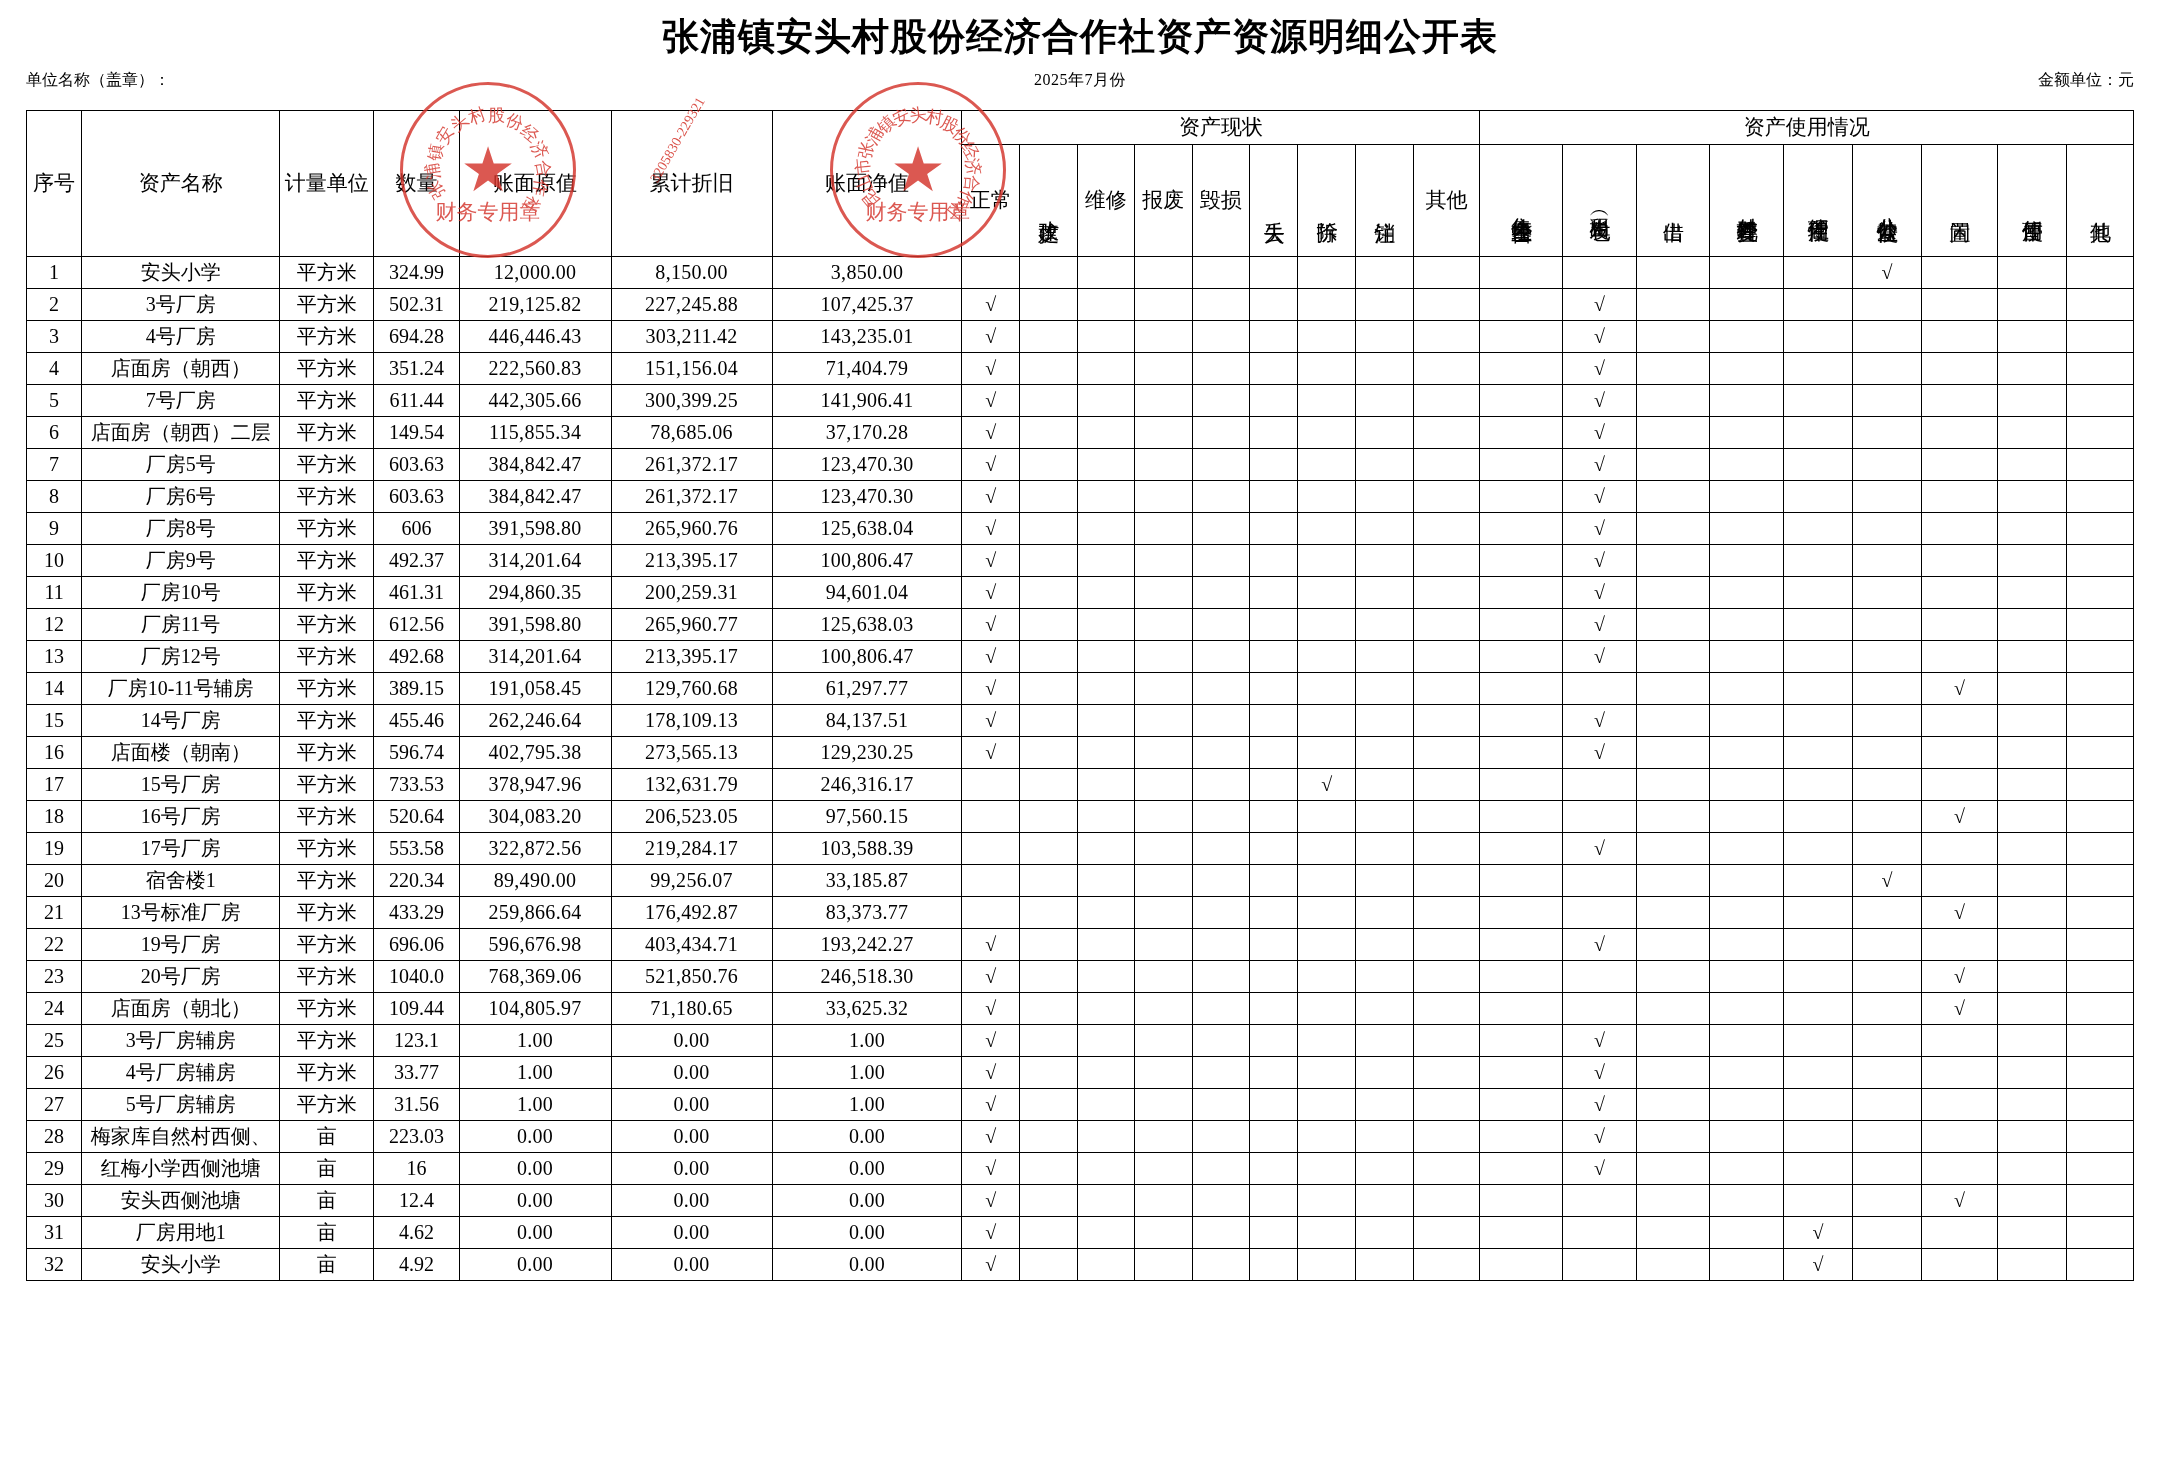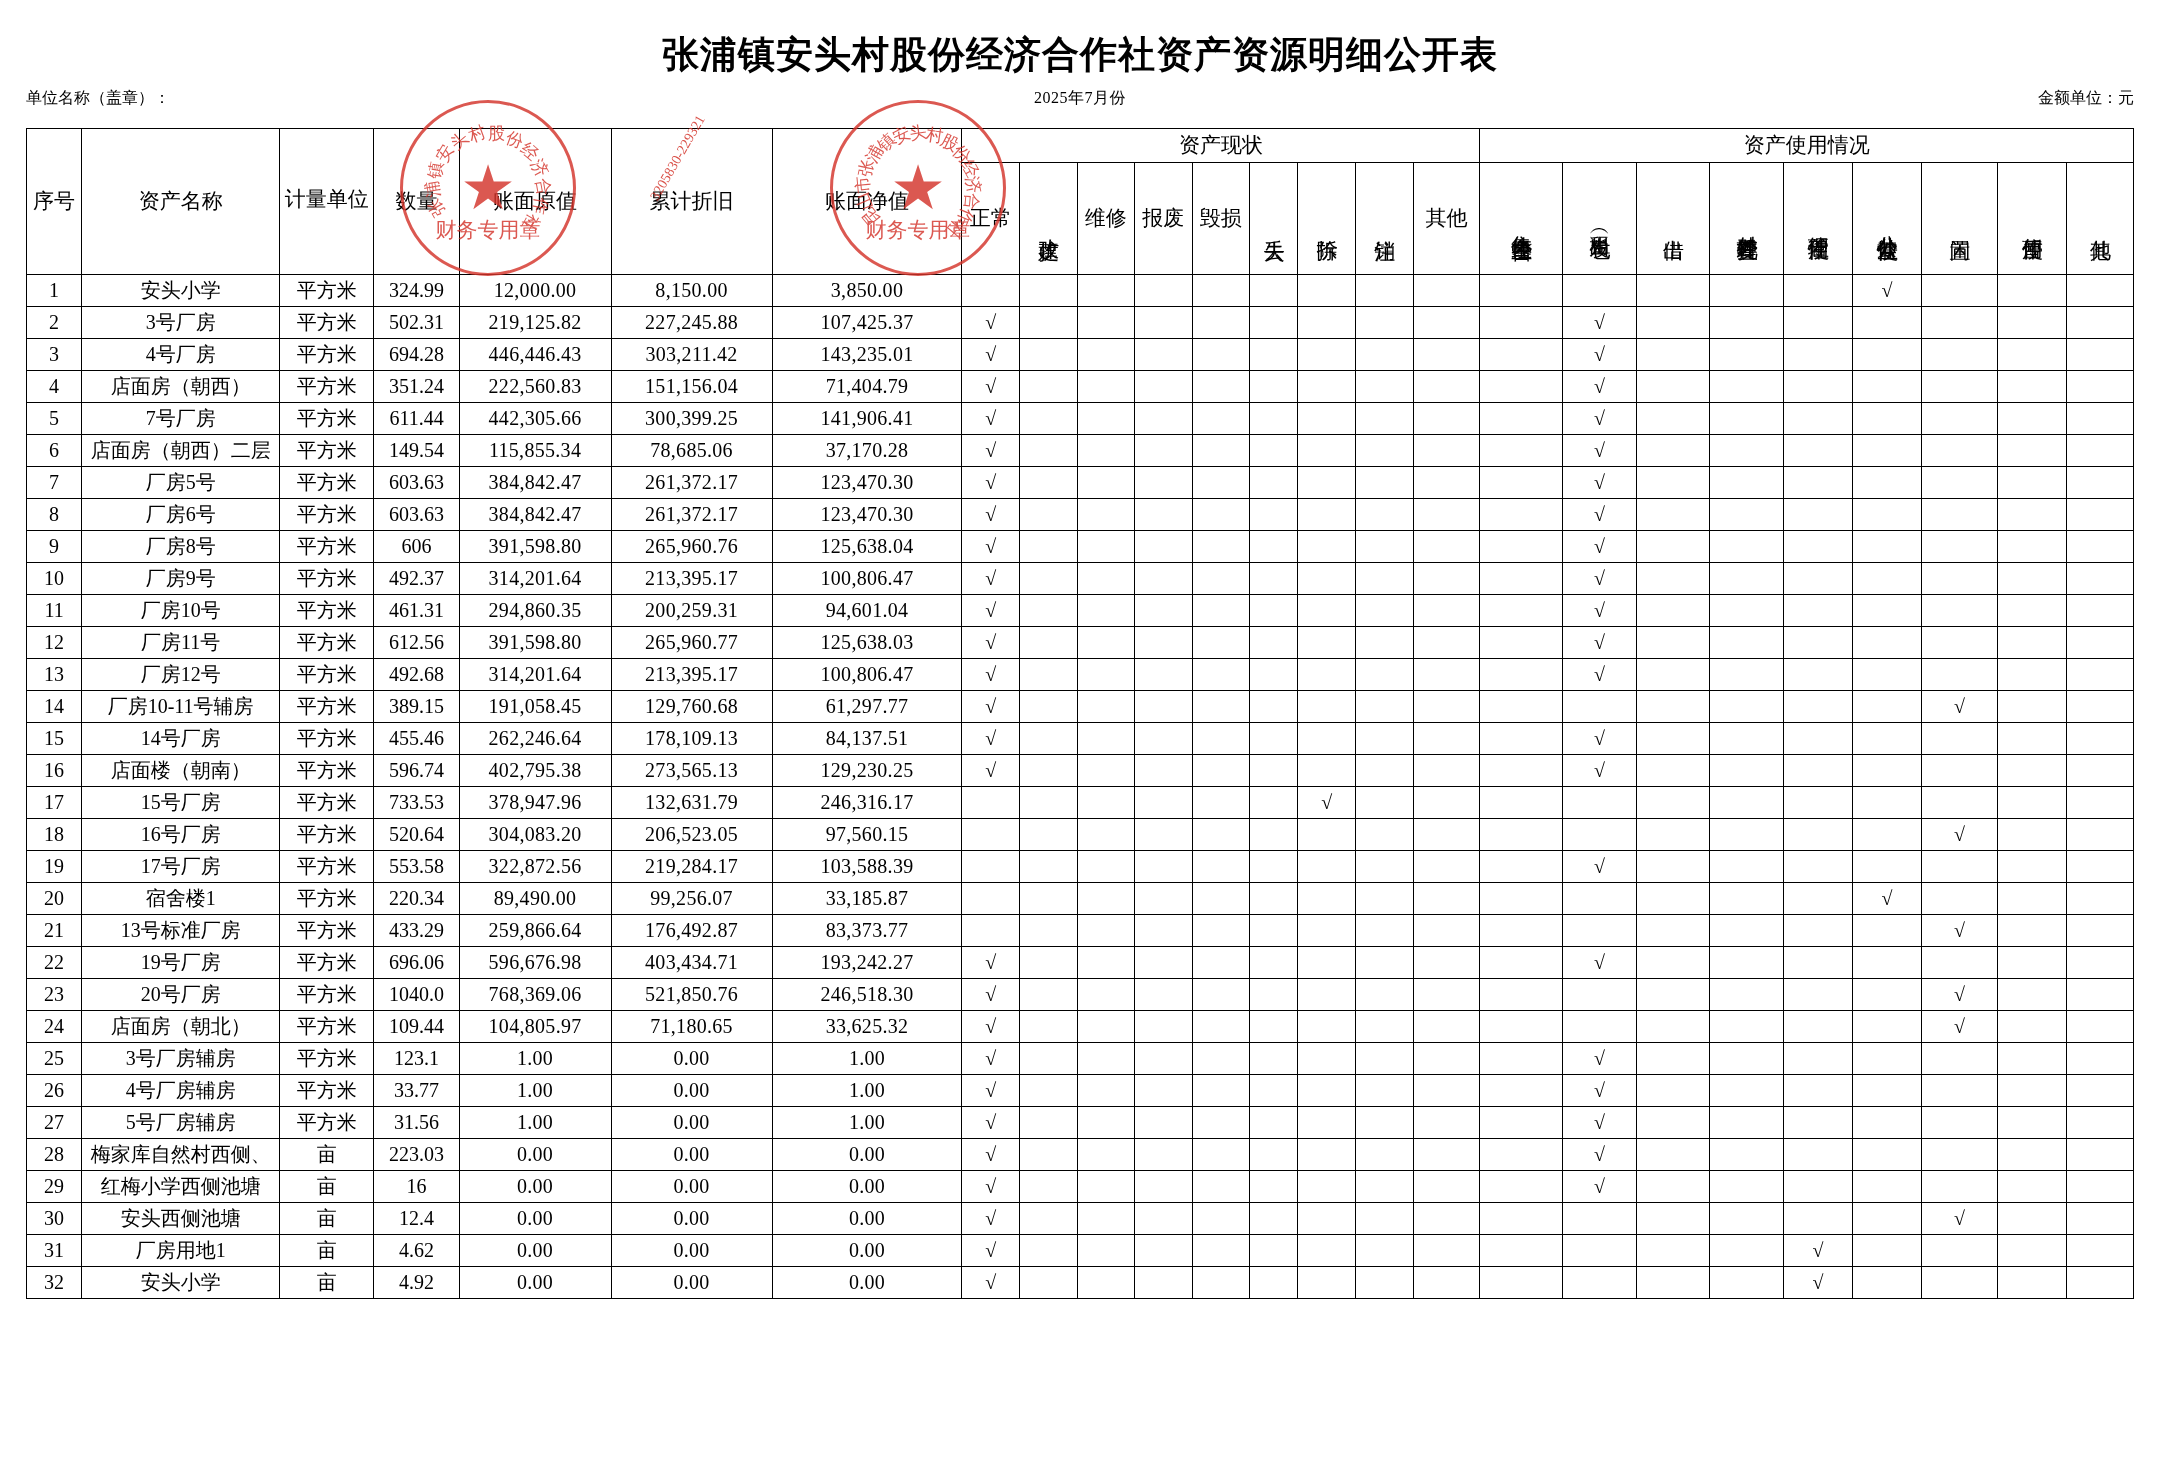--- a/index.html
+++ b/index.html
@@ -20,21 +20,21 @@
     width: 2160px;
     height: 1471px;
     box-sizing: border-box;
     padding: 0;
   }
   .doc-title {
     text-align: center;
     font-size: 37px;
     font-weight: bold;
     letter-spacing: 1px;
-    margin-top: 30px;
+    margin-top: 12px;
     margin-bottom: 8px;
     font-family: Liberation Sans, sans-serif;
   }
   .meta-row {
     position: relative;
     height: 34px;
     font-size: 16px;
     margin: 0 26px 6px 26px;
   }
   .meta-left {
@@ -76,21 +76,21 @@
   }
   .hdr-tall { height: 112px; }
   .grp { height: 34px; font-size: 21px; }
   .vtext {
     writing-mode: vertical-rl;
     text-orientation: upright;
     letter-spacing: 1px;
     display: inline-block;
     line-height: 1.0;
   }
-  .two-line { line-height: 1.12; font-family: Liberation Mono, monospace; }
+  .two-line { line-height: 1.12; }
   td.num {
     text-align: right;
     padding-right: 6px;
     font-family: "Liberation Serif", "DejaVu Serif", serif;
     letter-spacing: 0.3px;
   }
   td.numleft {
     text-align: left;
     padding-left: 4px;
   }

